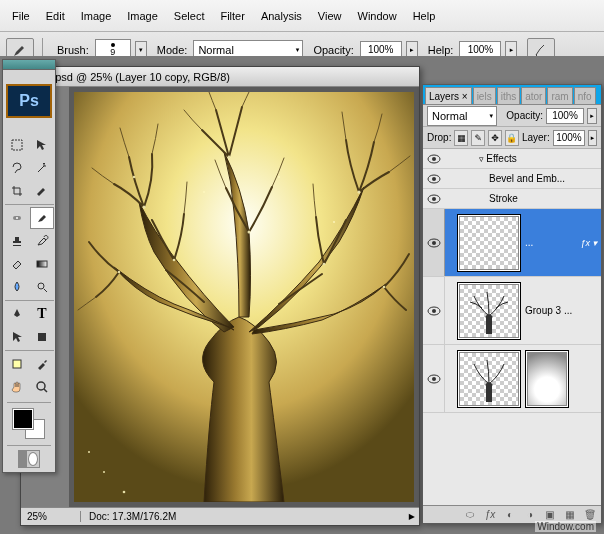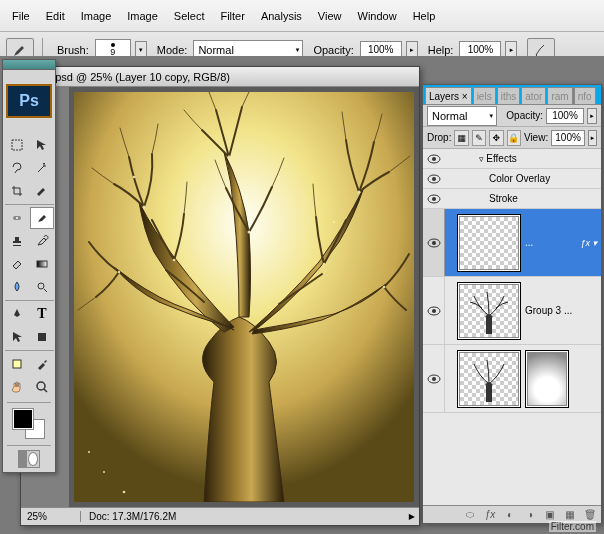--- a/index.html
+++ b/index.html
@@ -354,21 +354,21 @@
       <span style="margin-left:auto">Opacity:</span>
       <div class="small-in">100%</div>
       <span class="arrow-btn" style="width:10px;height:16px">▸</span>
     </div>
     <div class="panel-row">
       <span>Drop:</span>
       <div class="lock-ico">▦</div>
       <div class="lock-ico">✎</div>
       <div class="lock-ico">✥</div>
       <div class="lock-ico">🔒</div>
-      <span style="margin-left:auto">View:</span>
+      <span style="margin-left:auto">Layer:</span>
       <div class="small-in">100%</div>
       <span class="arrow-btn" style="width:10px;height:16px">▸</span>
     </div>
     <div class="layers-list">
       <div class="layer-row">
         <div class="eye-col">
             <svg class="eye" viewBox="0 0 14 10">
               <ellipse cx="7" cy="5" rx="6" ry="4" fill="none" stroke="#333"></ellipse>
               <circle cx="7" cy="5" r="2" fill="#333"></circle>
             </svg>
@@ -378,21 +378,21 @@
       </div>
       <div class="layer-row">
         <div class="eye-col">
             <svg class="eye" viewBox="0 0 14 10">
               <ellipse cx="7" cy="5" rx="6" ry="4" fill="none" stroke="#333"></ellipse>
               <circle cx="7" cy="5" r="2" fill="#333"></circle>
             </svg>
           </div>
         <div class="layer-indent"></div>
           <div style="width:10px"></div>
-        <span>Color Overlay</span>
+        <span>Bevel and Emb...</span>
       </div>
       <div class="layer-row">
         <div class="eye-col">
             <svg class="eye" viewBox="0 0 14 10">
               <ellipse cx="7" cy="5" rx="6" ry="4" fill="none" stroke="#333"></ellipse>
               <circle cx="7" cy="5" r="2" fill="#333"></circle>
             </svg>
           </div>
         <div class="layer-indent"></div>
           <div style="width:10px"></div>
@@ -453,14 +453,14 @@
           <i>ƒx</i>
         </div>
       <div class="foot-ico">◐</div>
       <div class="foot-ico">◑</div>
       <div class="foot-ico">▣</div>
       <div class="foot-ico">▦</div>
       <div class="foot-ico">🗑</div>
     </div>
   </div>
 
-  <div class="watermark">Filter.com</div>
+  <div class="watermark">Window.com</div>
 </div>
 
 </body></html>

